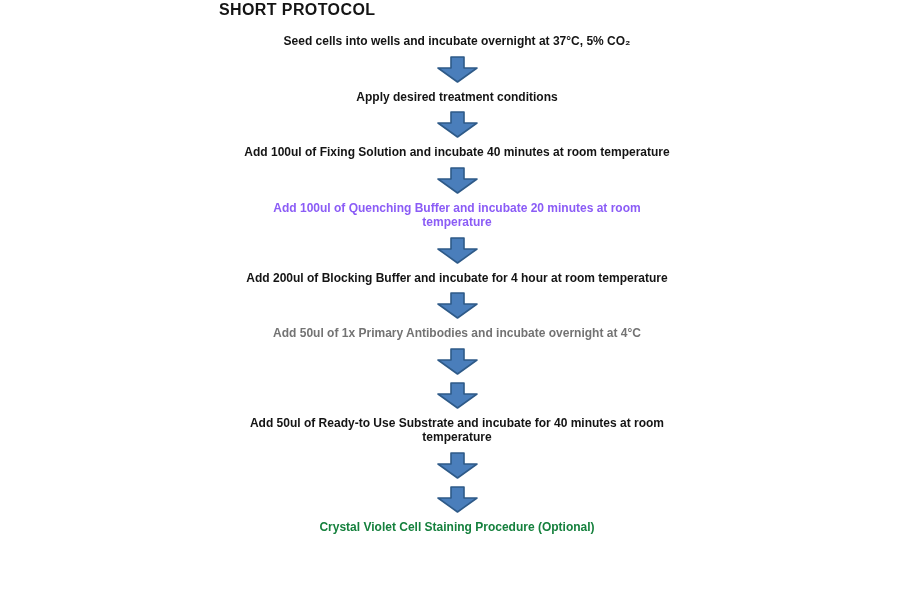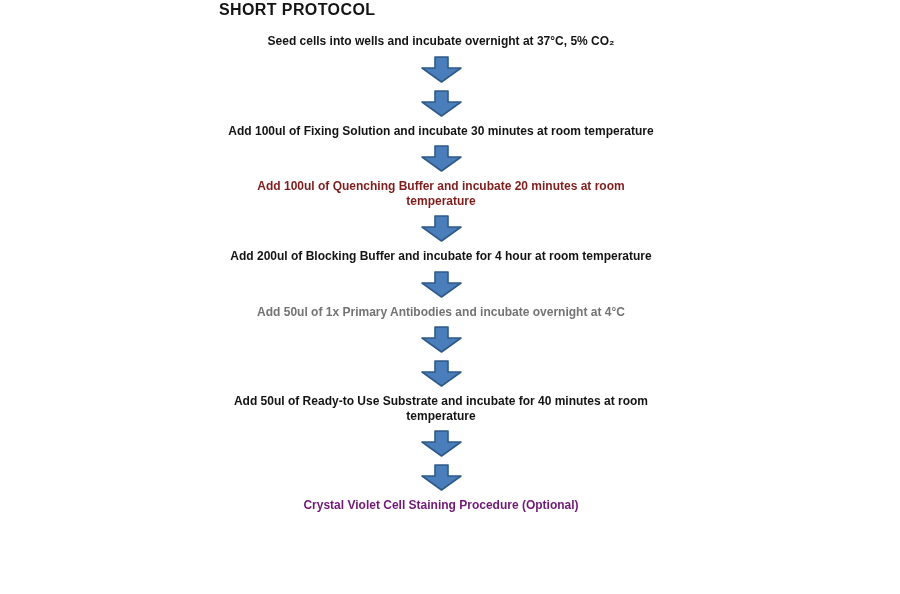--- a/index.html
+++ b/index.html
@@ -17,21 +17,21 @@
   .title {
     position: absolute;
     left: 219px; top: 1px;
     font-size: 16px;
     font-weight: bold;
     letter-spacing: 0.4px;
     color: #141414;
   }
   .flow {
     position: absolute;
-    top: 34px; left: 0;
+    top: 34px; left: 16px;
     width: 882px;              
     display: flex;
     flex-direction: column;
     align-items: center;
     row-gap: 7px;
   }
   .step {
     font-size: 12px;
     font-weight: bold;
     line-height: 14.5px;
@@ -52,32 +52,33 @@
 <div class="canvas">
   <div class="title" style="color: rgb(20, 20, 20);">SHORT PROTOCOL</div>
 
   <div class="flow">
     <div class="step" style="color: rgb(20, 20, 20);">Seed cells into wells and incubate overnight at 37°C, 5% CO₂</div>
 
     <svg class="arrow" viewBox="0 0 41 27" aria-hidden="true">
       <path d="M14 1 L27 1 L27 12 L40 12 L20.5 26 L1 12 L14 12 Z" stroke-width="1.6" stroke-linejoin="round" fill="#4a7ebb" stroke="#2e5a88"></path>
     </svg>
 
+    <div class="step" style="color: rgb(20, 20, 20);">Apply desired treatment conditions</div>
 
     <svg class="arrow" viewBox="0 0 41 27" aria-hidden="true">
       <path d="M14 1 L27 1 L27 12 L40 12 L20.5 26 L1 12 L14 12 Z" stroke-width="1.6" stroke-linejoin="round" fill="#4a7ebb" stroke="#2e5a88"></path>
     </svg>
 
-    <div class="step" style="color: rgb(20, 20, 20);">Add 100ul of Fixing Solution and incubate 30 minutes at room temperature</div>
+    <div class="step" style="color: rgb(20, 20, 20);">Add 100ul of Fixing Solution and incubate 40 minutes at room temperature</div>
 
     <svg class="arrow" viewBox="0 0 41 27" aria-hidden="true">
       <path d="M14 1 L27 1 L27 12 L40 12 L20.5 26 L1 12 L14 12 Z" stroke-width="1.6" stroke-linejoin="round" fill="#4a7ebb" stroke="#2e5a88"></path>
     </svg>
 
-    <div class="step" style="color: #7f1d1d;">Add 100ul of Quenching Buffer and incubate 20 minutes at room
+    <div class="step" style="color: #8b5cf6;">Add 100ul of Quenching Buffer and incubate 20 minutes at room
 temperature</div>
 
     <svg class="arrow" viewBox="0 0 41 27" aria-hidden="true">
       <path d="M14 1 L27 1 L27 12 L40 12 L20.5 26 L1 12 L14 12 Z" stroke-width="1.6" stroke-linejoin="round" fill="#4a7ebb" stroke="#2e5a88"></path>
     </svg>
 
     <div class="step" style="color: rgb(20, 20, 20);">Add 200ul of Blocking Buffer and incubate for 4 hour at room temperature</div>
 
     <svg class="arrow" viewBox="0 0 41 27" aria-hidden="true">
       <path d="M14 1 L27 1 L27 12 L40 12 L20.5 26 L1 12 L14 12 Z" stroke-width="1.6" stroke-linejoin="round" fill="#4a7ebb" stroke="#2e5a88"></path>
@@ -99,15 +100,15 @@
 
     <svg class="arrow" viewBox="0 0 41 27" aria-hidden="true">
       <path d="M14 1 L27 1 L27 12 L40 12 L20.5 26 L1 12 L14 12 Z" stroke-width="1.6" stroke-linejoin="round" fill="#4a7ebb" stroke="#2e5a88"></path>
     </svg>
 
 
     <svg class="arrow" viewBox="0 0 41 27" aria-hidden="true">
       <path d="M14 1 L27 1 L27 12 L40 12 L20.5 26 L1 12 L14 12 Z" stroke-width="1.6" stroke-linejoin="round" fill="#4a7ebb" stroke="#2e5a88"></path>
     </svg>
 
-    <div class="step" style="color: #701a75; text-align: right;">Crystal Violet Cell Staining Procedure (Optional)</div>
+    <div class="step" style="color: #15803d; text-align: right;">Crystal Violet Cell Staining Procedure (Optional)</div>
   </div>
 </div>
 
 </body></html>

